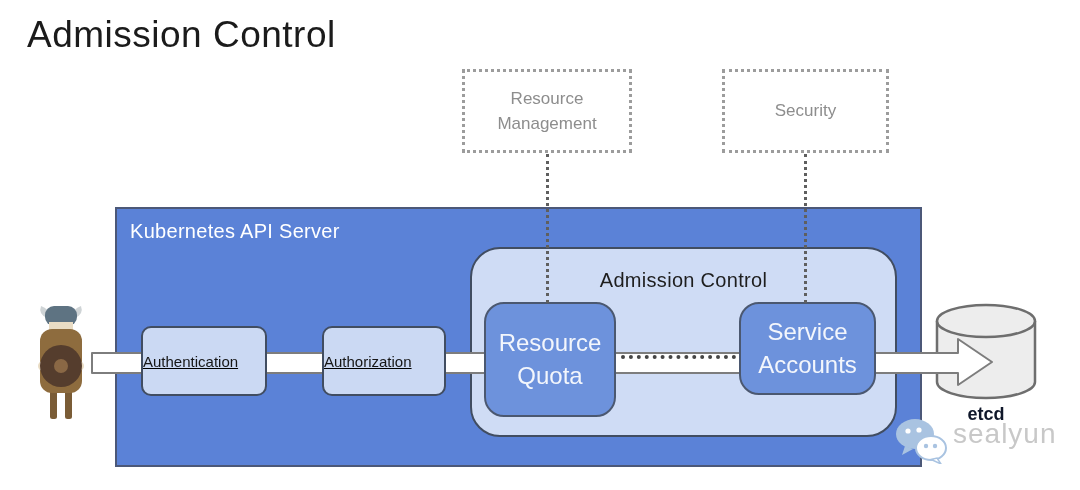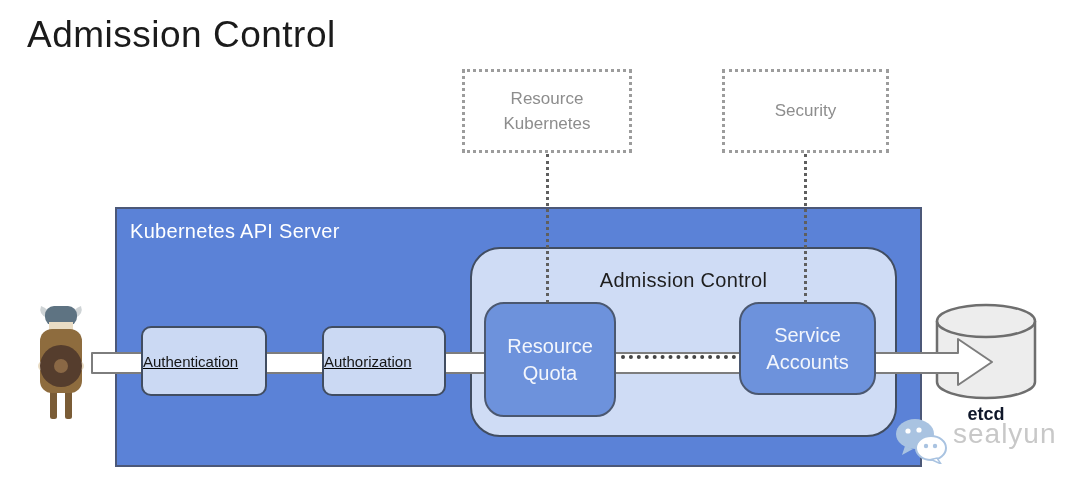--- a/index.html
+++ b/index.html
@@ -67,21 +67,21 @@
   .stage-label{color:#161616;font-size:15px;text-align:center;}
 
   
   .plugin{
     position:absolute;background:#6d92dc;border:2px solid #4b5870;border-radius:20px;
     display:flex;align-items:center;justify-content:center;box-sizing:border-box;z-index:4;
   }
   .plugin.quota{left:484px;top:302px;width:132px;height:115px;}
   .plugin.accounts{left:739px;top:302px;width:137px;height:93px;}
   .plugin-label{
-    color:#f3f6fc;font-size:20px;line-height:1.35;text-align:center;padding:0 6px;
+    color:#f3f6fc;font-size:24px;line-height:1.35;text-align:center;padding:0 6px;
   }
 
   
   .etcd-icon{position:absolute;left:933px;top:301px;z-index:2;}
   .etcd-label{
     position:absolute;left:933px;top:404px;width:106px;text-align:center;
     color:#0f172a;font-size:18px;font-weight:600;z-index:2;
   }
 
   
@@ -93,21 +93,21 @@
   .wm-text{color:#c8c8c8;font-size:28px;font-weight:400;letter-spacing:1px;}
 </style>
 </head>
 <body>
 
 <div class="canvas">
 
   <h1 class="page-title">Admission Control</h1>
 
   <div class="dashed-box rm">
-    <span class="dashed-label">Resource Kubernetes</span>
+    <span class="dashed-label">Resource Management</span>
   </div>
   <div class="dashed-box sec">
     <span class="dashed-label">Security</span>
   </div>
 
   <div class="vconn v1"></div>
   <div class="vconn v2"></div>
   <div class="hconn"></div>
 
   <div class="api-box">

